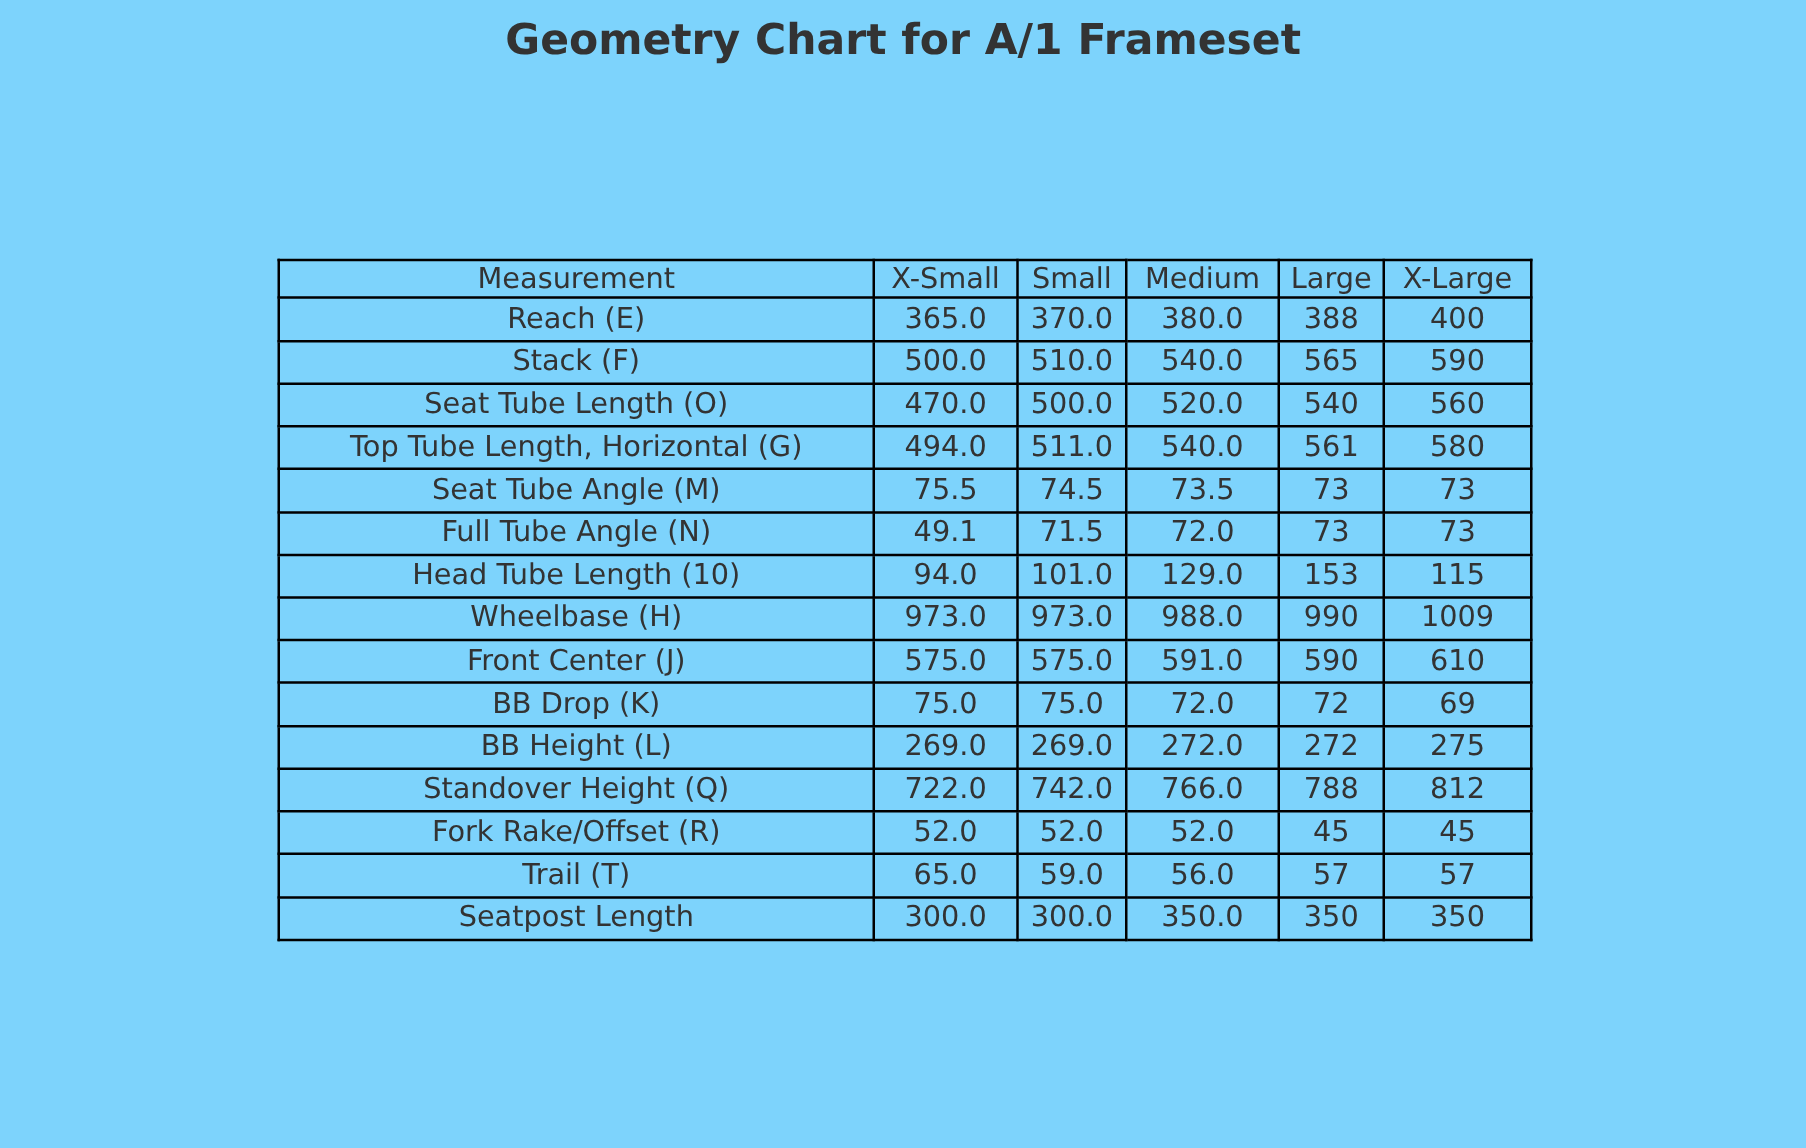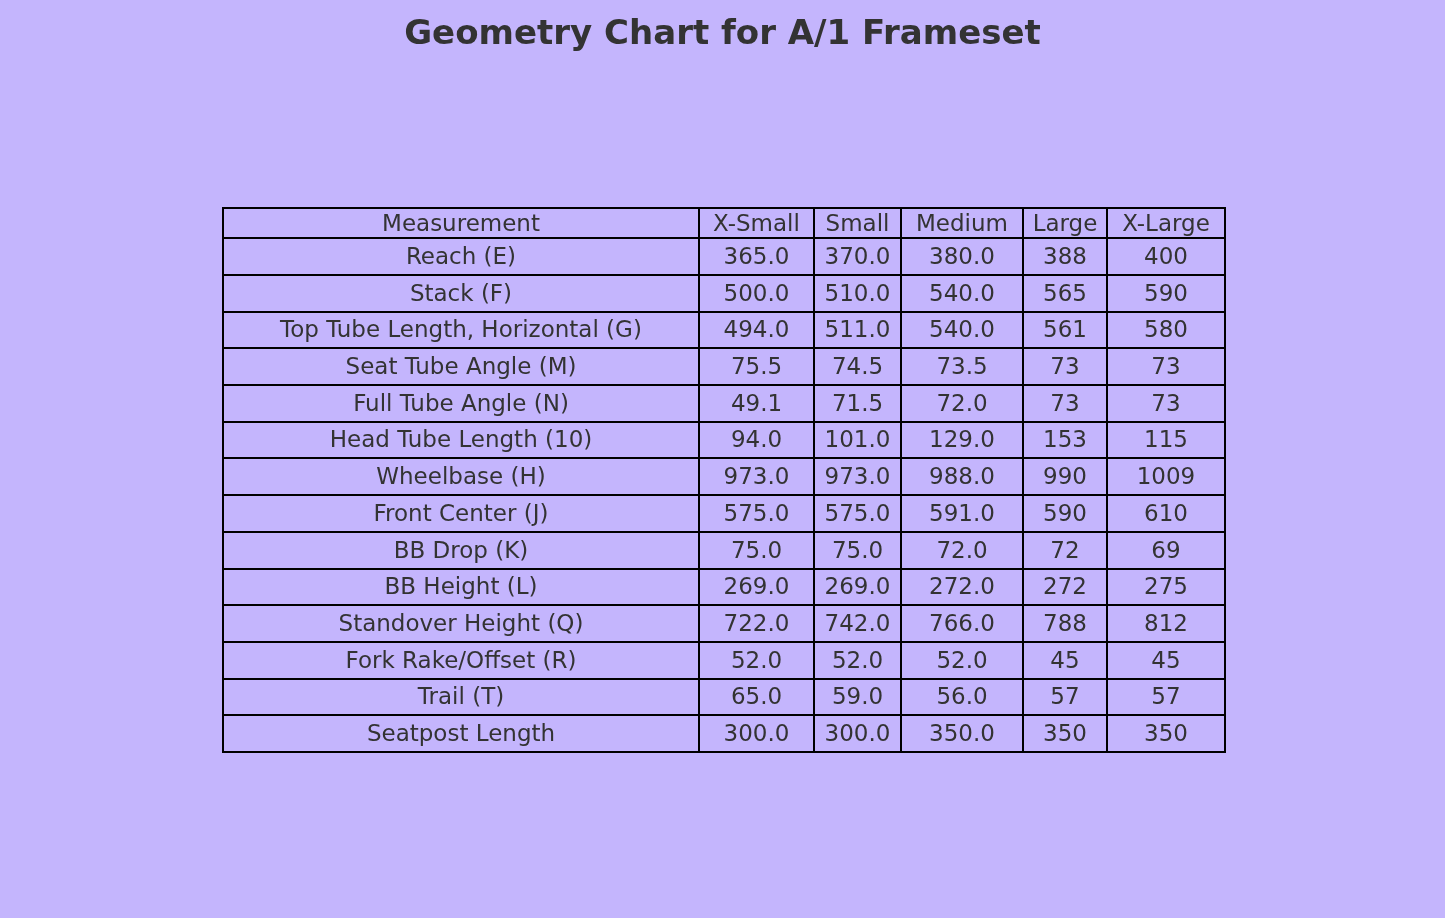--- a/index.html
+++ b/index.html
@@ -5,21 +5,21 @@
   * { margin: 0; padding: 0; box-sizing: border-box; }
   html, body {
     width: 1445px; height: 918px;
     background: #ffffff;
     font-family: "DejaVu Sans", sans-serif;
     overflow: hidden;
   }
   .page {
     position: relative;
     width: 1445px; height: 918px;
-    background: #c4b5fd;
+    background: #7dd3fc;
   }
   .chart-title {
     position: absolute;
     top: 12px; left: 0;
     width: 100%;
     text-align: center;
     font-size: 34px;
     font-weight: bold;
     color: #333333;
     letter-spacing: 0px;
@@ -83,20 +83,28 @@
         </tr>
         <tr>
           <td>Stack (F)</td>
           <td>500.0</td>
           <td>510.0</td>
           <td>540.0</td>
           <td>565</td>
           <td>590</td>
         </tr>
         <tr>
+          <td>Seat Tube Length (O)</td>
+          <td>470.0</td>
+          <td>500.0</td>
+          <td>520.0</td>
+          <td>540</td>
+          <td>560</td>
+        </tr>
+        <tr>
           <td>Top Tube Length, Horizontal (G)</td>
           <td>494.0</td>
           <td>511.0</td>
           <td>540.0</td>
           <td>561</td>
           <td>580</td>
         </tr>
         <tr>
           <td>Seat Tube Angle (M)</td>
           <td>75.5</td>

